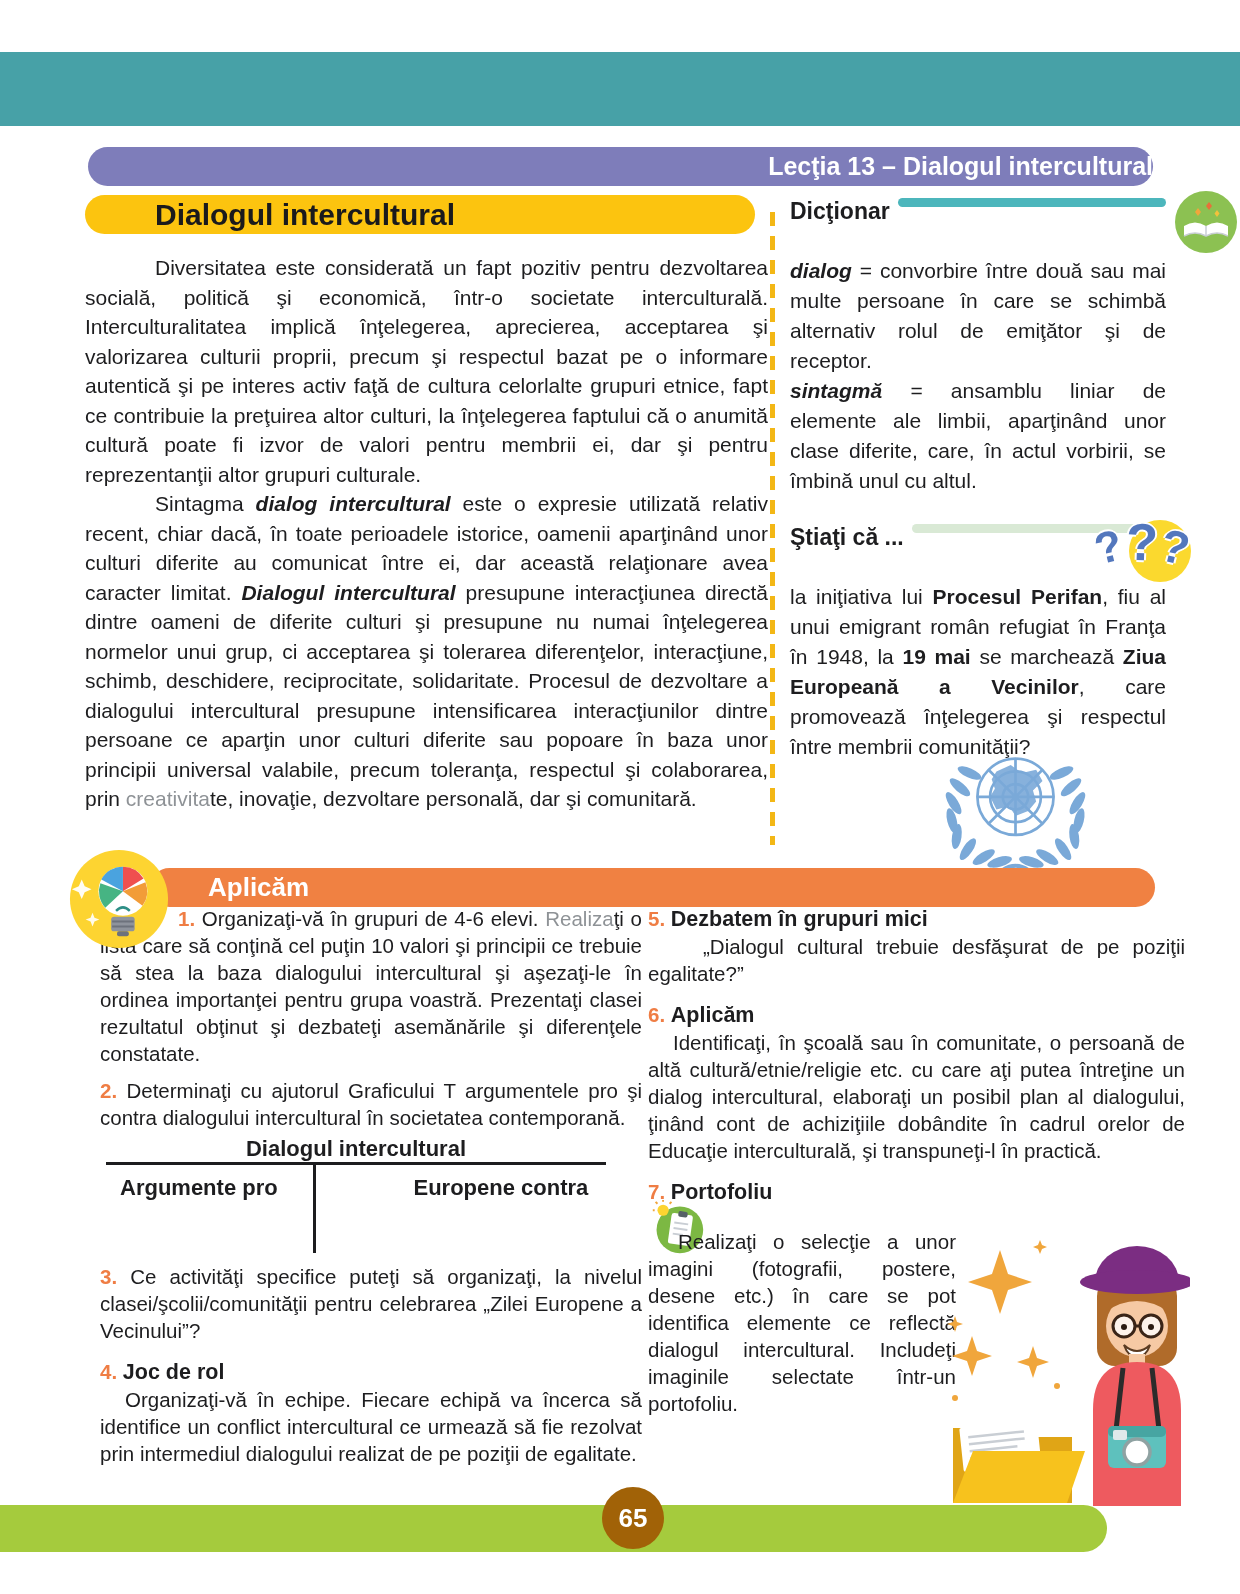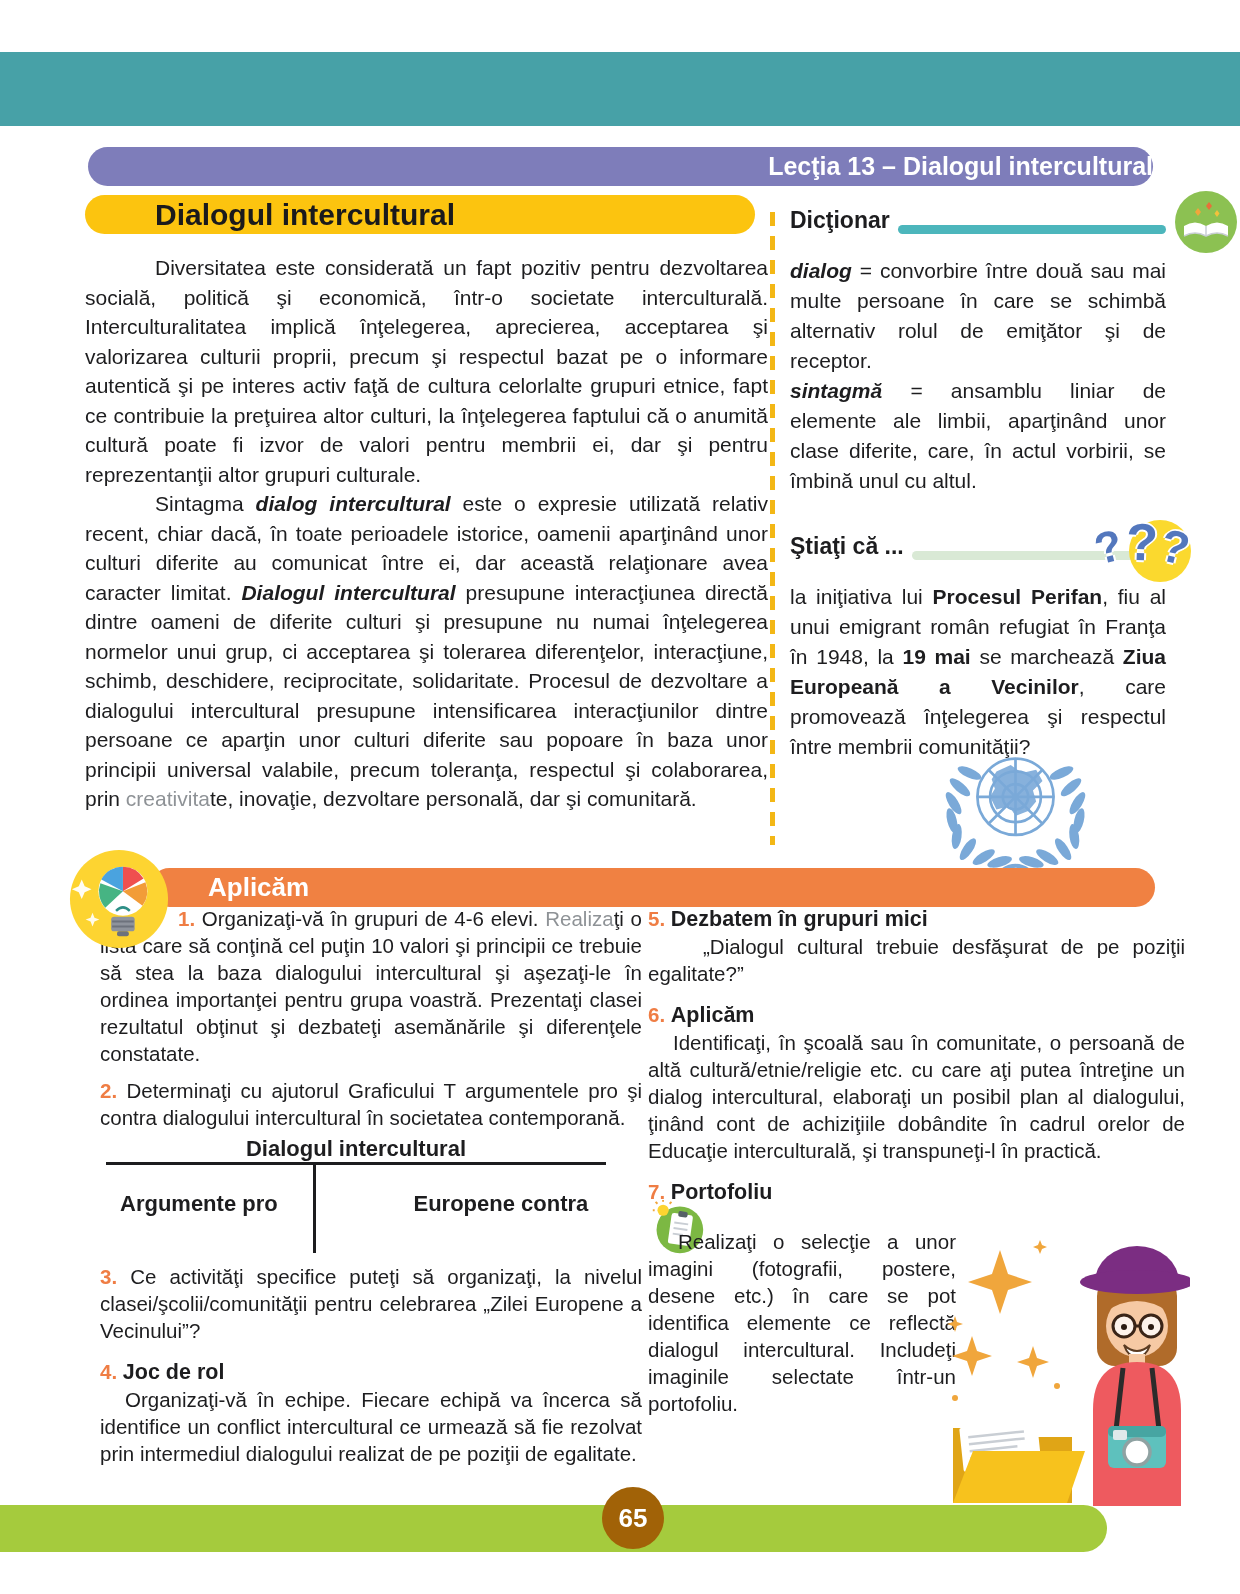--- a/index.html
+++ b/index.html
@@ -18,21 +18,21 @@
   .main-text{left:85px;top:253px;width:683px;font-size:21px;line-height:29.5px;text-align:justify;}
   .main-text p{margin:0;text-indent:70px;}
   .bi{font-weight:bold;font-style:italic;}
   .b{font-weight:bold;}
   .gray{color:#8e9296;}
   
   .divider{left:770px;top:212px;width:5px;height:633px;
            background:repeating-linear-gradient(to bottom,#f3b715 0 14px,transparent 14px 24px);}
   
   .sidebar{left:790px;top:196px;width:376px;height:700px;}
-  .side-head{position:absolute;left:0;width:100%;display:flex;align-items:flex-end;height:36px;}
+  .side-head{position:absolute;left:0;width:100%;display:flex;align-items:flex-start;height:36px;}
   .side-title{font-size:23px;font-weight:bold;white-space:nowrap;z-index:2;}
   .side-line{flex:1;height:9px;border-radius:5px;margin-left:8px;}
   .dict-head{top:2px;padding-right:56px;}
   .dict-line{background:#4cb6bc;}
   .know-head{top:328px;padding-right:86px;}
   .know-line{background:#d9e9d5;}
   .side-text{position:absolute;left:0;width:100%;font-size:21px;line-height:30px;text-align:justify;margin:0;}
   .dict-text{top:60px;}
   .know-text{top:386px;}
   .side-text p{margin:0;}
@@ -60,21 +60,21 @@
   .mb10{margin-bottom:10px!important;}
   .mb14{margin-bottom:14px!important;}
   .ind78{text-indent:78px;}
   .ind55{text-indent:55px;}
   .ind30{text-indent:30px;}
   .ind25{text-indent:25px;}
   
   .tchart{width:500px;margin:4px 0 10px 6px;}
   .tchart-title{text-align:center;font-weight:bold;font-size:22px;margin:0 0 5px 0;}
   .tchart-body{border-top:3px solid #1d1d1f;display:flex;height:88px;}
-  .tc{flex:1;font-weight:bold;font-size:22px;padding-top:25px;text-align:left;}
+  .tc{flex:1;font-weight:bold;font-size:22px;padding-top:9px;text-align:left;}
   .tc-left{border-right:3px solid #1d1d1f;padding-left:14px;}
   .tc-right{padding-left:98px;}
   
   .ex7-head{display:flex;align-items:flex-start;height:50px;flex-direction:column;}
   .icon-clip{width:56px;height:56px;margin-left:2px;margin-top:-6px;}
   .ex7-text{width:308px;}
   
   .illus{left:945px;top:1228px;width:245px;height:278px;}
   .green-bar{left:0;top:1505px;width:1107px;height:47px;background:#a5cb3d;border-radius:0 24px 24px 0;}
   .page-circle{left:602px;top:1487px;width:62px;height:62px;border-radius:50%;background:#a16207;

